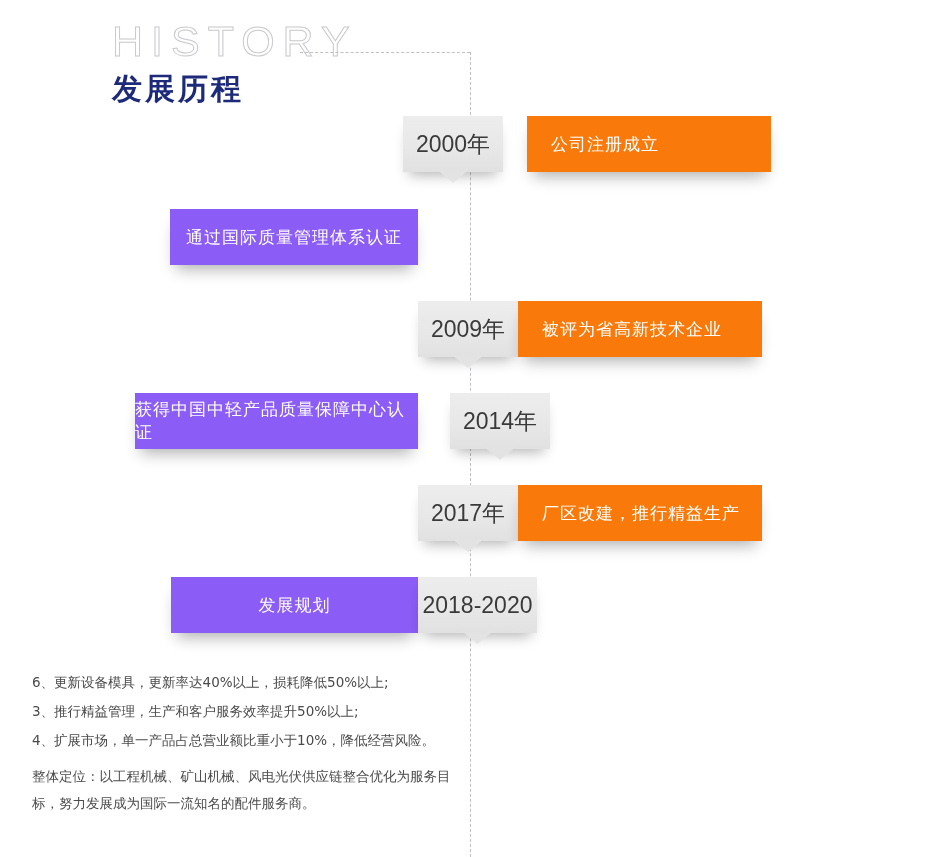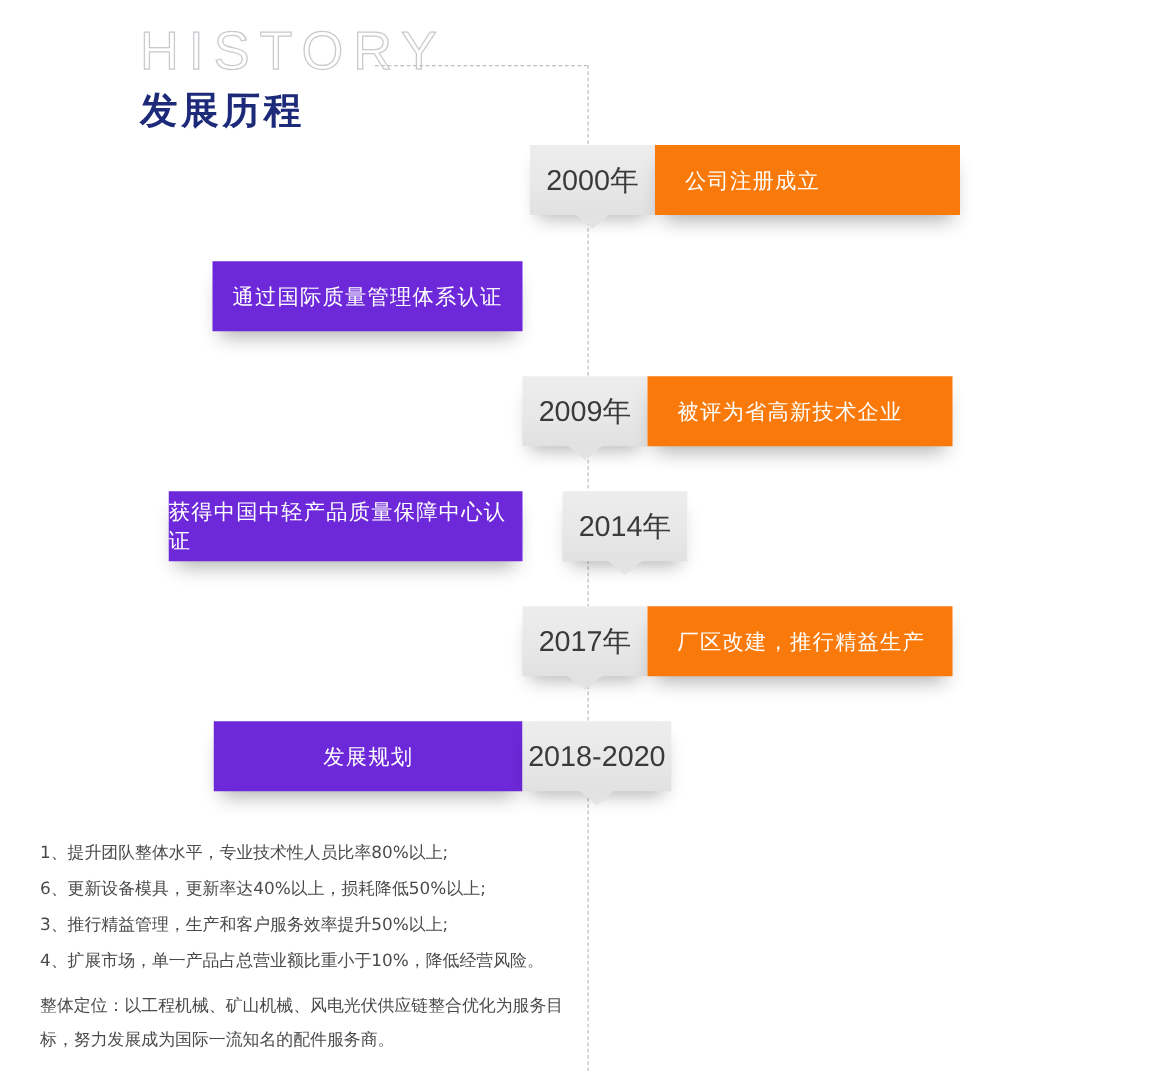--- a/index.html
+++ b/index.html
@@ -109,21 +109,21 @@
 
   
   .blk-event {
     color: #ffffff;
     font-size: 17px;
     letter-spacing: 1px;
     font-family: "DejaVu Sans", "Liberation Sans", sans-serif;
     box-shadow: 0 10px 16px -6px rgba(0,0,0,0.32);
   }
   .blk-event.orange { background: #f97a0b; }
-  .blk-event.blue   { background: #6d28d9; }
+  .blk-event.blue   { background: #8b5cf6; }
 
   .blk-event.pad-left  { padding-left: 24px; justify-content: flex-start; }
   .blk-event.pad-right { padding-right: 0; justify-content: center; }
 
   
   .notes {
     position: absolute;
     left: 32px;
     top: 668px;
     width: 430px;
@@ -147,21 +147,21 @@
 
   <div class="header">
     <div class="history-word">HISTORY</div>
     <div class="title-cn">发展历程</div>
   </div>
 
   <div class="dash-elbow-h"></div>
   <div class="dash-vline"></div>
 
   <div id="rows-host">
-      <div class="row" style="top: 116px; left: 424px;">
+      <div class="row" style="top: 116px; left: 403px; gap: 24px;">
         <div class="blk blk-year" style="width: 100px;">
           <span>2000年</span>
           <div class="notch"></div>
         </div>
         <div class="blk blk-event orange pad-left" style="width: 244px;">
           <span>公司注册成立</span>
         </div>
       </div>
       <div class="row" style="top: 209px; left: 170px;">
         <div class="blk blk-event blue pad-right" style="width: 248px;">
@@ -201,21 +201,20 @@
         </div>
         <div class="blk blk-year" style="width: 119px;">
           <span>2018-2020</span>
           <div class="notch"></div>
         </div>
       </div>
     </div>
 
   <div class="notes">
     <div id="notes-host">
-        <div class="note-line">1、提升团队整体水平，专业技术性人员比率80%以上;</div>
         <div class="note-line">6、更新设备模具，更新率达40%以上，损耗降低50%以上;</div>
         <div class="note-line">3、推行精益管理，生产和客户服务效率提升50%以上;</div>
         <div class="note-line">4、扩展市场，单一产品占总营业额比重小于10%，降低经营风险。</div>
       </div>
     <div class="note-para">整体定位：以工程机械、矿山机械、风电光伏供应链整合优化为服务目标，努力发展成为国际一流知名的配件服务商。</div>
   </div>
 
 </div>
 
 </body></html>

